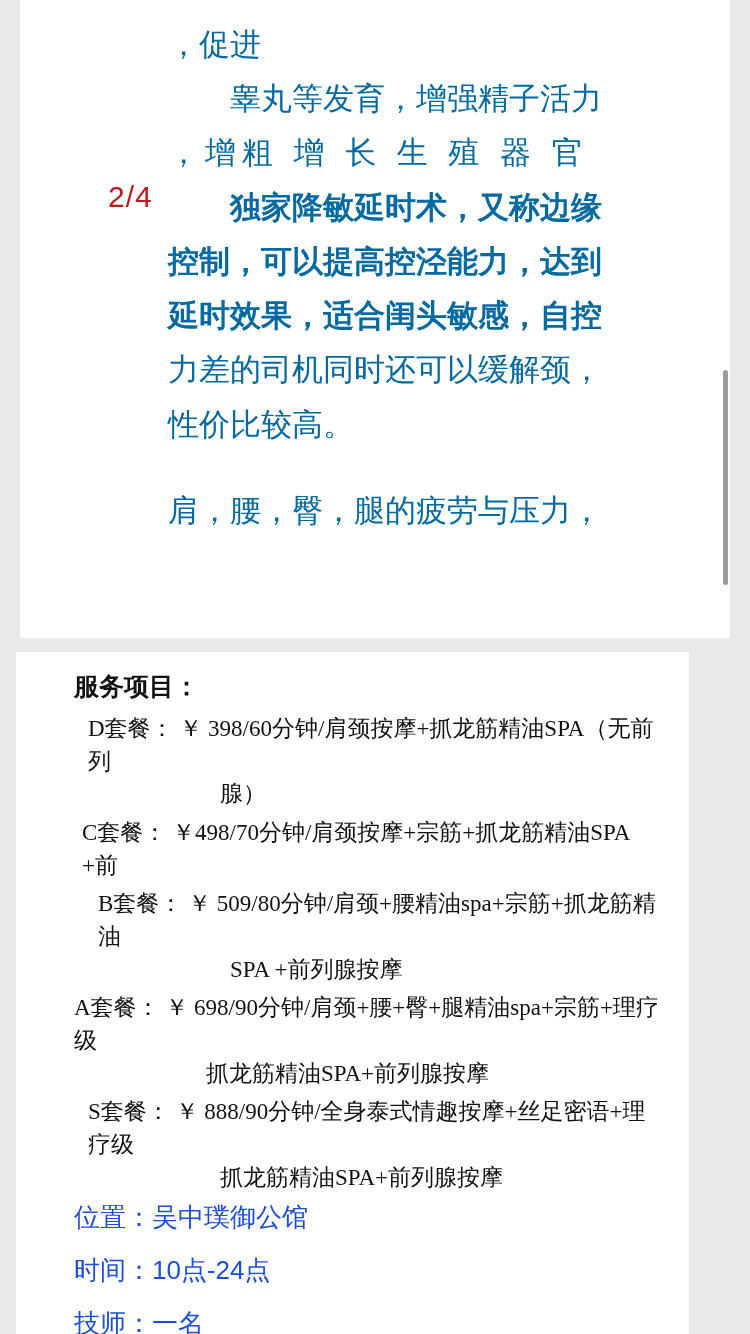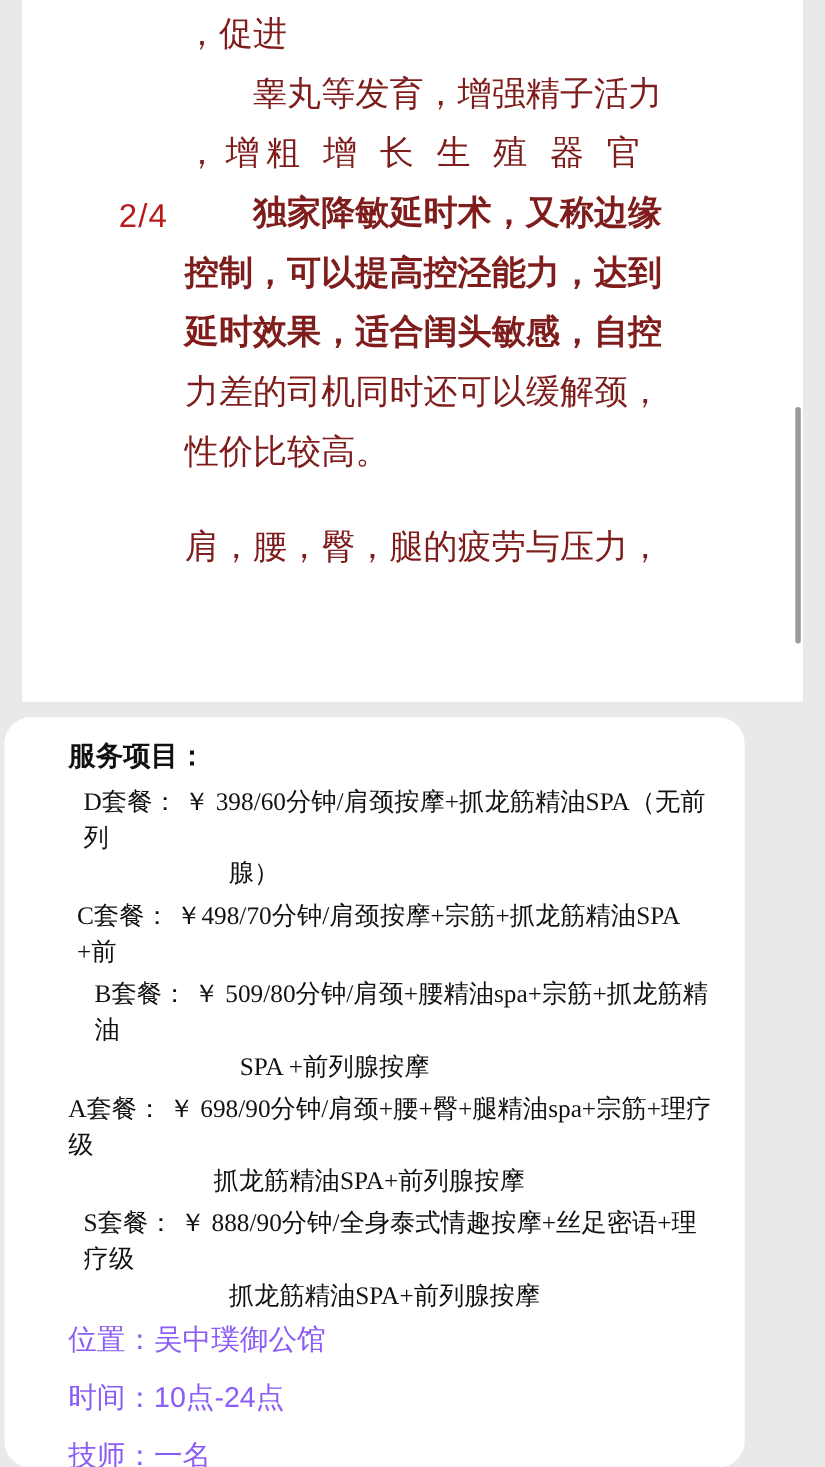--- a/index.html
+++ b/index.html
@@ -27,22 +27,22 @@
     position: absolute;
     left: 20px;
     top: 0;
     width: 710px;
     height: 638px;
     background: #ffffff;
     overflow: hidden;
   }
 
   .article-body {
-    padding: 6px 40px 0 148px;
-    color: #7f1d1d;
+    padding: 20px 40px 0 148px;
+    color: #0369a1;
     font-size: 31px;
     line-height: 1.62;
   }
   .article-body p {
     margin: 0 0 4px 0;
   }
   .line-indent-1 { text-indent: 0; }
   .line-indent-2 { padding-left: 62px; }
   .spaced { letter-spacing: 6px; }
   .bold { font-weight: bold; }
@@ -63,27 +63,26 @@
     top: 370px;
     width: 5px;
     height: 215px;
     background: #9b9b9b;
     border-radius: 3px;
   }
 
   
   .card-bottom {
     position: absolute;
-    left: 4px;
+    left: 16px;
     top: 652px;
     width: 673px;
     height: 682px;
     background: #ffffff;
     overflow: hidden;
-    border-radius: 24px;
   }
 
   .pricelist {
     padding: 18px 22px 0 58px;
     color: #111;
   }
   .pl-title {
     font-size: 25px;
     font-weight: bold;
     margin: 0 0 10px 0;
@@ -109,21 +108,21 @@
 
   .pl-note {
     font-size: 23px;
     font-weight: bold;
     font-family: "Liberation Serif", serif;
     margin: 10px 0 16px -14px;
   }
   .pl-kv {
     font-size: 26px;
     margin: 0 0 18px 0;
-    color: #8b5cf6;
+    color: #1d4ed8;
   }
 </style>
 </head>
 <body>
 
 <div class="page">
 
   <div class="card-top">
     <div class="article-body">
       <p class="line-indent-1">，促进</p>

